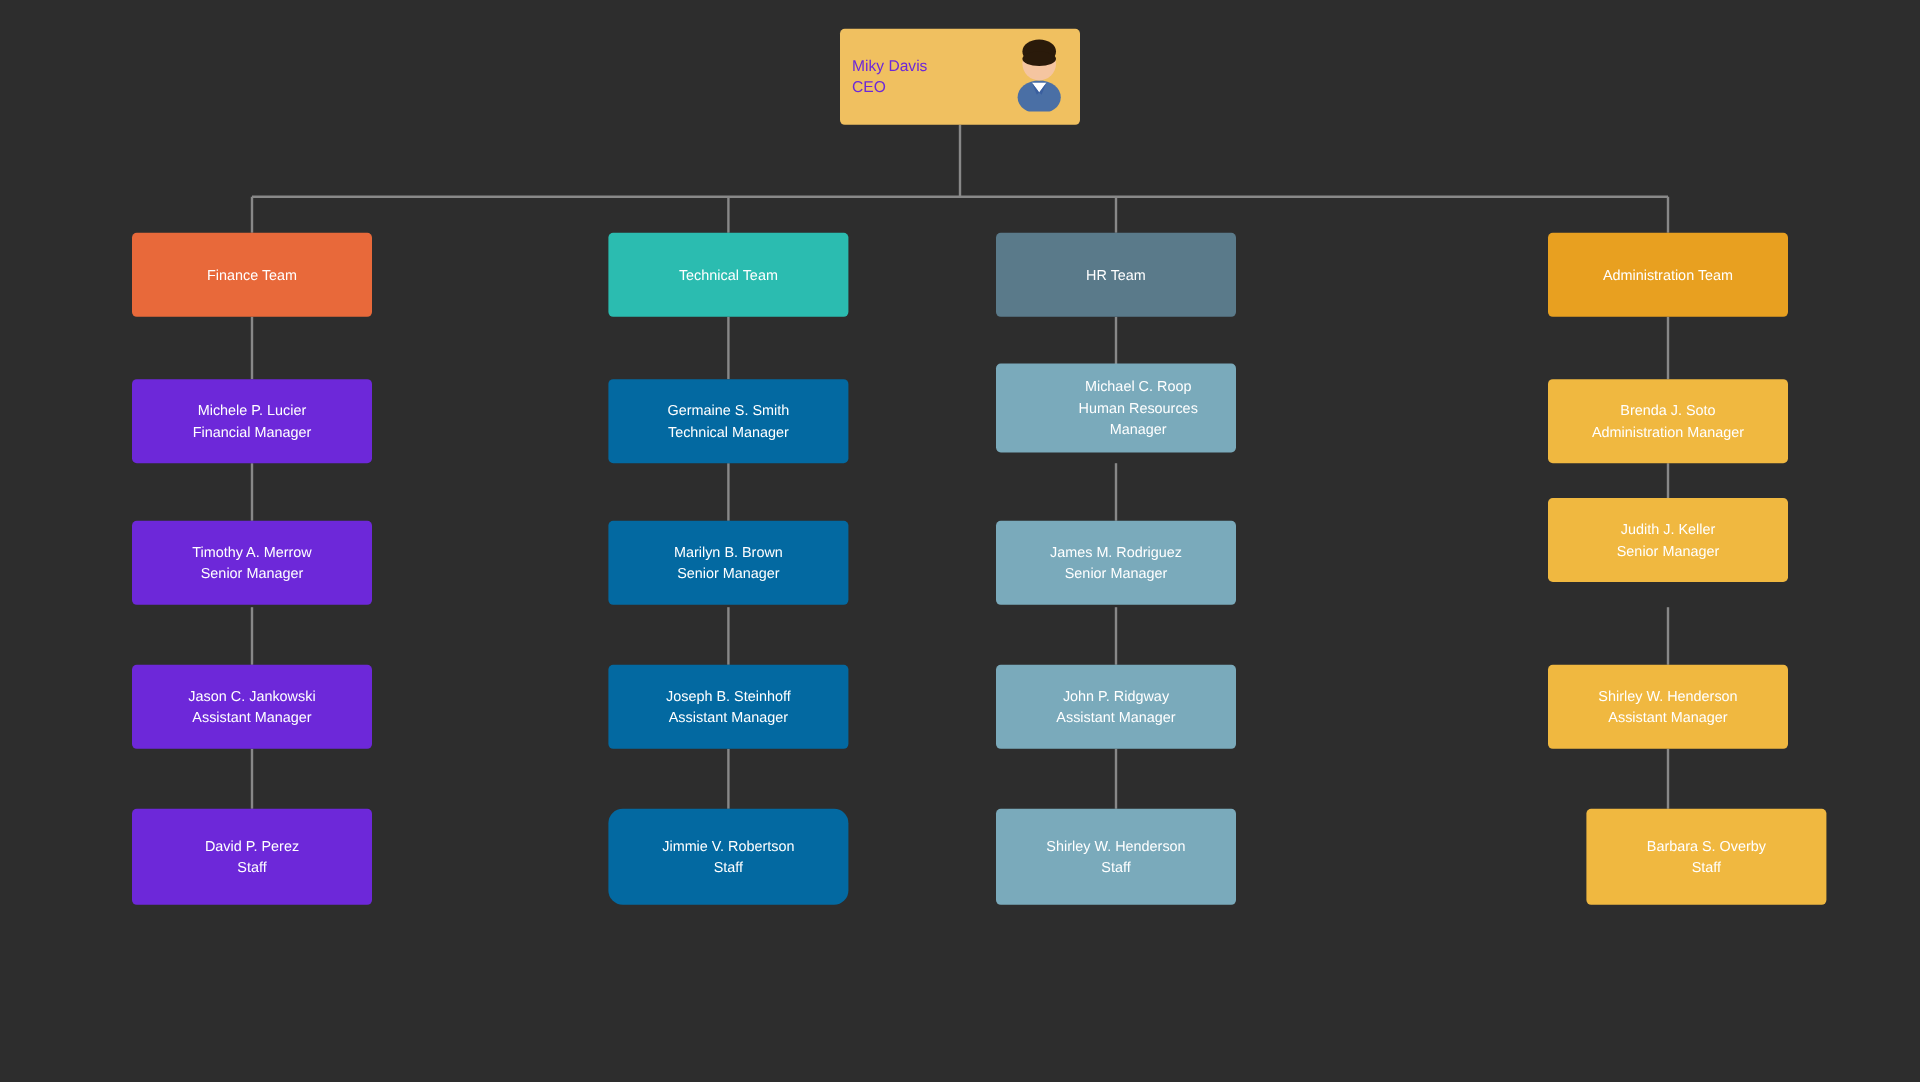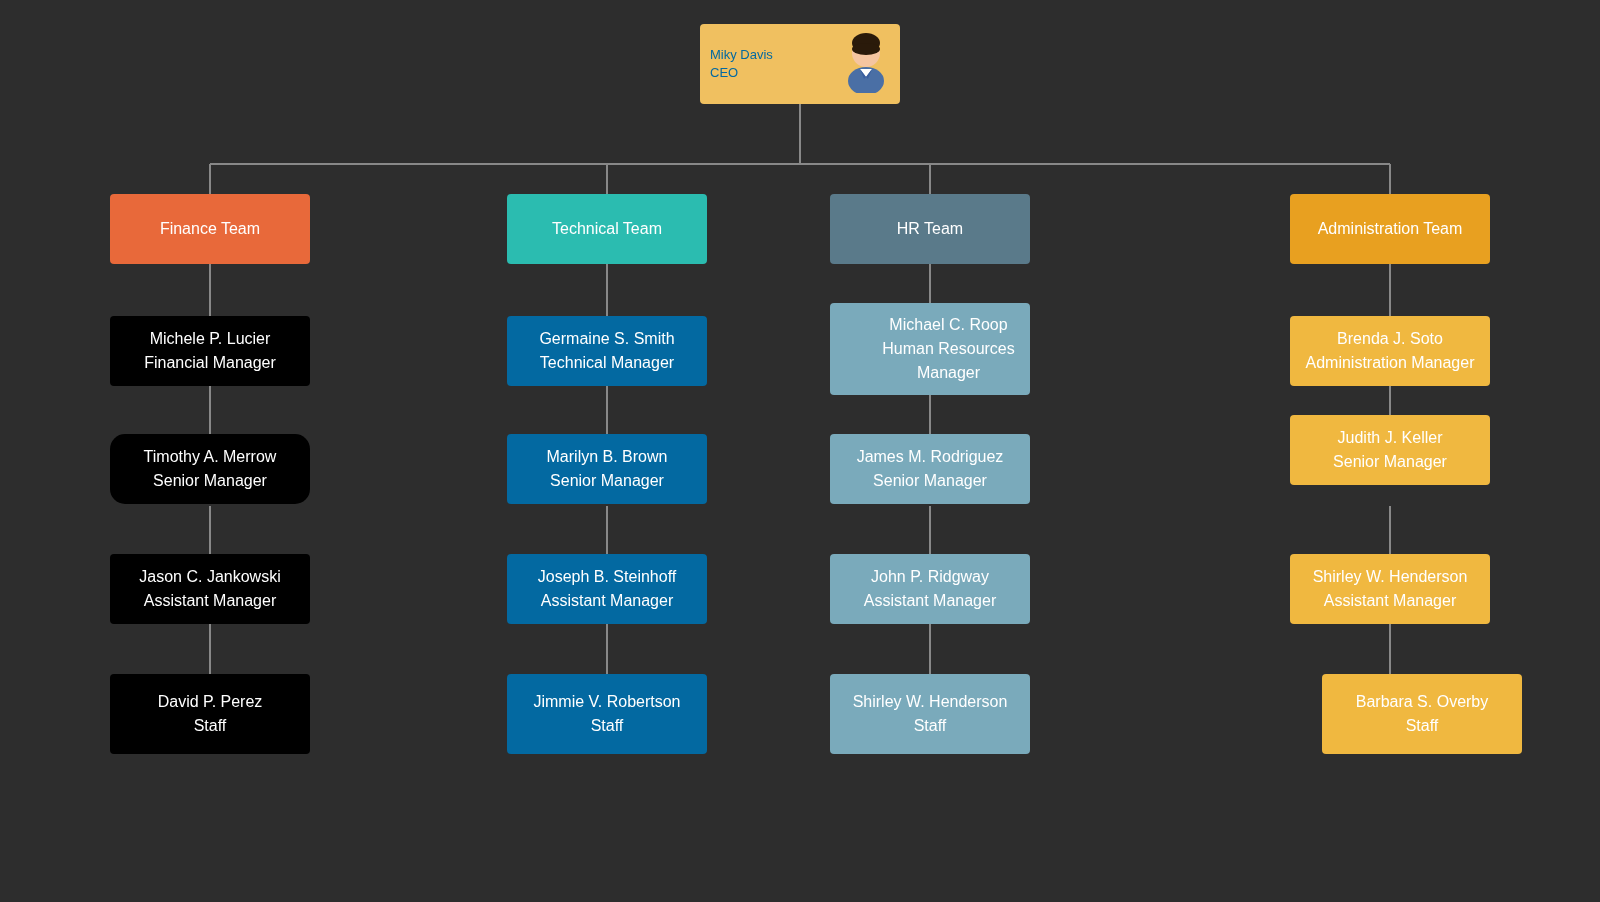--- a/index.html
+++ b/index.html
@@ -19,21 +19,21 @@
       position: absolute;
       top: 0;
       left: 0;
       width: 100%;
       height: 100%;
       pointer-events: none;
     }
 
     
     .orange-dark { background: #e8693a; }
-    .orange-mid  { background: #000000; }
+    .orange-mid  { background: #6d28d9; }
     .teal-dark   { background: #2bbcb0; }
     .teal-mid    { background: #0369a1; }
     .slate       { background: #5a7a8a; }
     .slate-light { background: #7aaabb; }
     .gold-dark   { background: #e8a020; }
     .gold-mid    { background: #f0b840; }
 
     .chart-wrapper {
       width: 1560px;
       height: 870px;
@@ -44,37 +44,37 @@
     .box {
       position: absolute;
       width: 200px;
       min-height: 70px;
       border-radius: 4px;
       display: flex;
       align-items: center;
       justify-content: center;
       text-align: center;
       color: white;
-      font-size: 16px;
+      font-size: 12px;
       line-height: 1.5;
       padding: 10px 8px;
     }
 
     
     .box-ceo {
       position: absolute;
       background: #f0c060;
       border-radius: 4px;
       width: 200px;
       height: 80px;
       display: flex;
       align-items: center;
       justify-content: space-between;
       padding: 20px 10px;
-      color: #0369a1;
+      color: #6d28d9;
       font-size: 13px;
       line-height: 1.4;
     }
 
     line { stroke: #888; stroke-width: 2; }
   </style>
 </head>
 <body>
 
 <div class="chart-wrapper">
@@ -134,21 +134,21 @@
 
   <div class="box orange-dark" style="left:90px; top:178px;">
     <span>Finance Team</span>
   </div>
   <div class="box orange-mid" style="left:90px; top:300px;">
     <div>
       <div>Michele P. Lucier</div>
       <div>Financial Manager</div>
     </div>
   </div>
-  <div class="box orange-mid" style="left:90px; top:418px;border-radius:15px;">
+  <div class="box orange-mid" style="left:90px; top:418px;">
     <div>
       <div>Timothy A. Merrow</div>
       <div>Senior Manager</div>
     </div>
   </div>
   <div class="box orange-mid" style="left:90px; top:538px;">
     <div>
       <div>Jason C. Jankowski</div>
       <div>Assistant Manager</div>
     </div>
@@ -174,21 +174,21 @@
       <div>Marilyn B. Brown</div>
       <div>Senior Manager</div>
     </div>
   </div>
   <div class="box teal-mid" style="left:487px; top:538px;">
     <div>
       <div>Joseph B. Steinhoff</div>
       <div>Assistant Manager</div>
     </div>
   </div>
-  <div class="box teal-mid" style="left:487px; top:658px; min-height:80px;">
+  <div class="box teal-mid" style="left:487px; top:658px; min-height:80px;border-radius:12px;">
     <div>
       <div>Jimmie V. Robertson</div>
       <div>Staff</div>
     </div>
   </div>
 
   <div class="box slate" style="left:810px; top:178px;">
     <span>HR Team</span>
   </div>
   <div class="box slate-light" style="left:810px; top:287px;padding-left:45px;">

